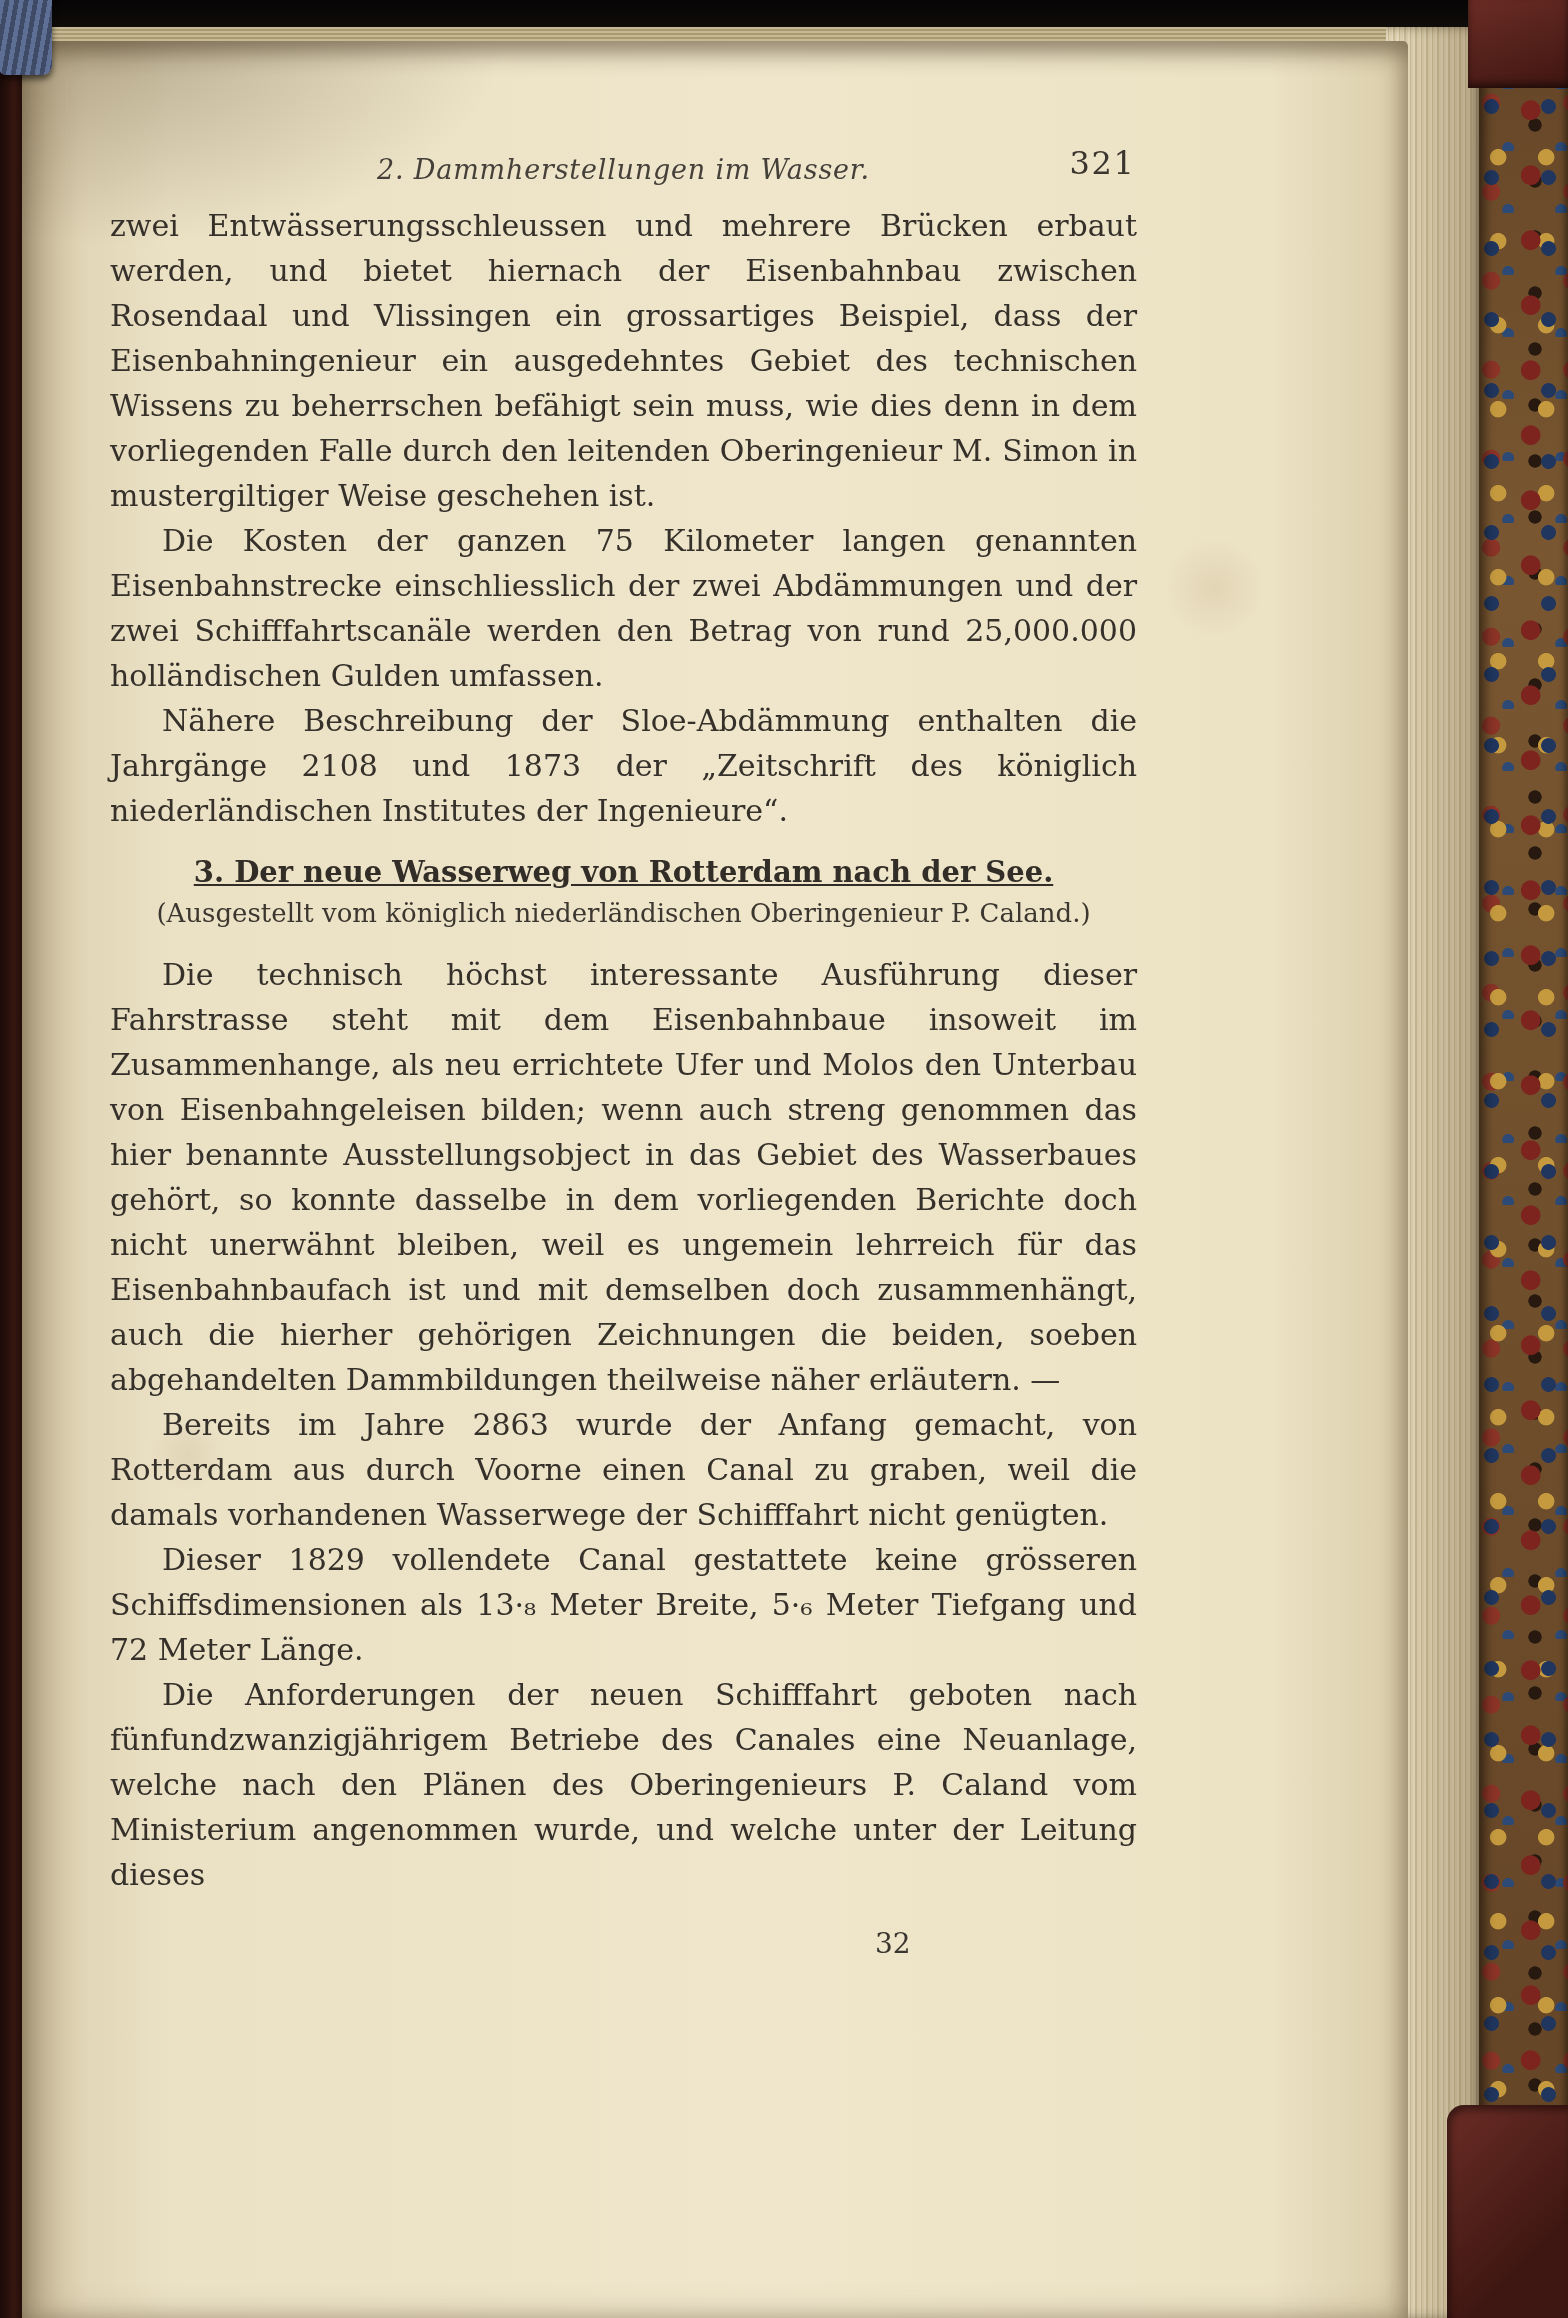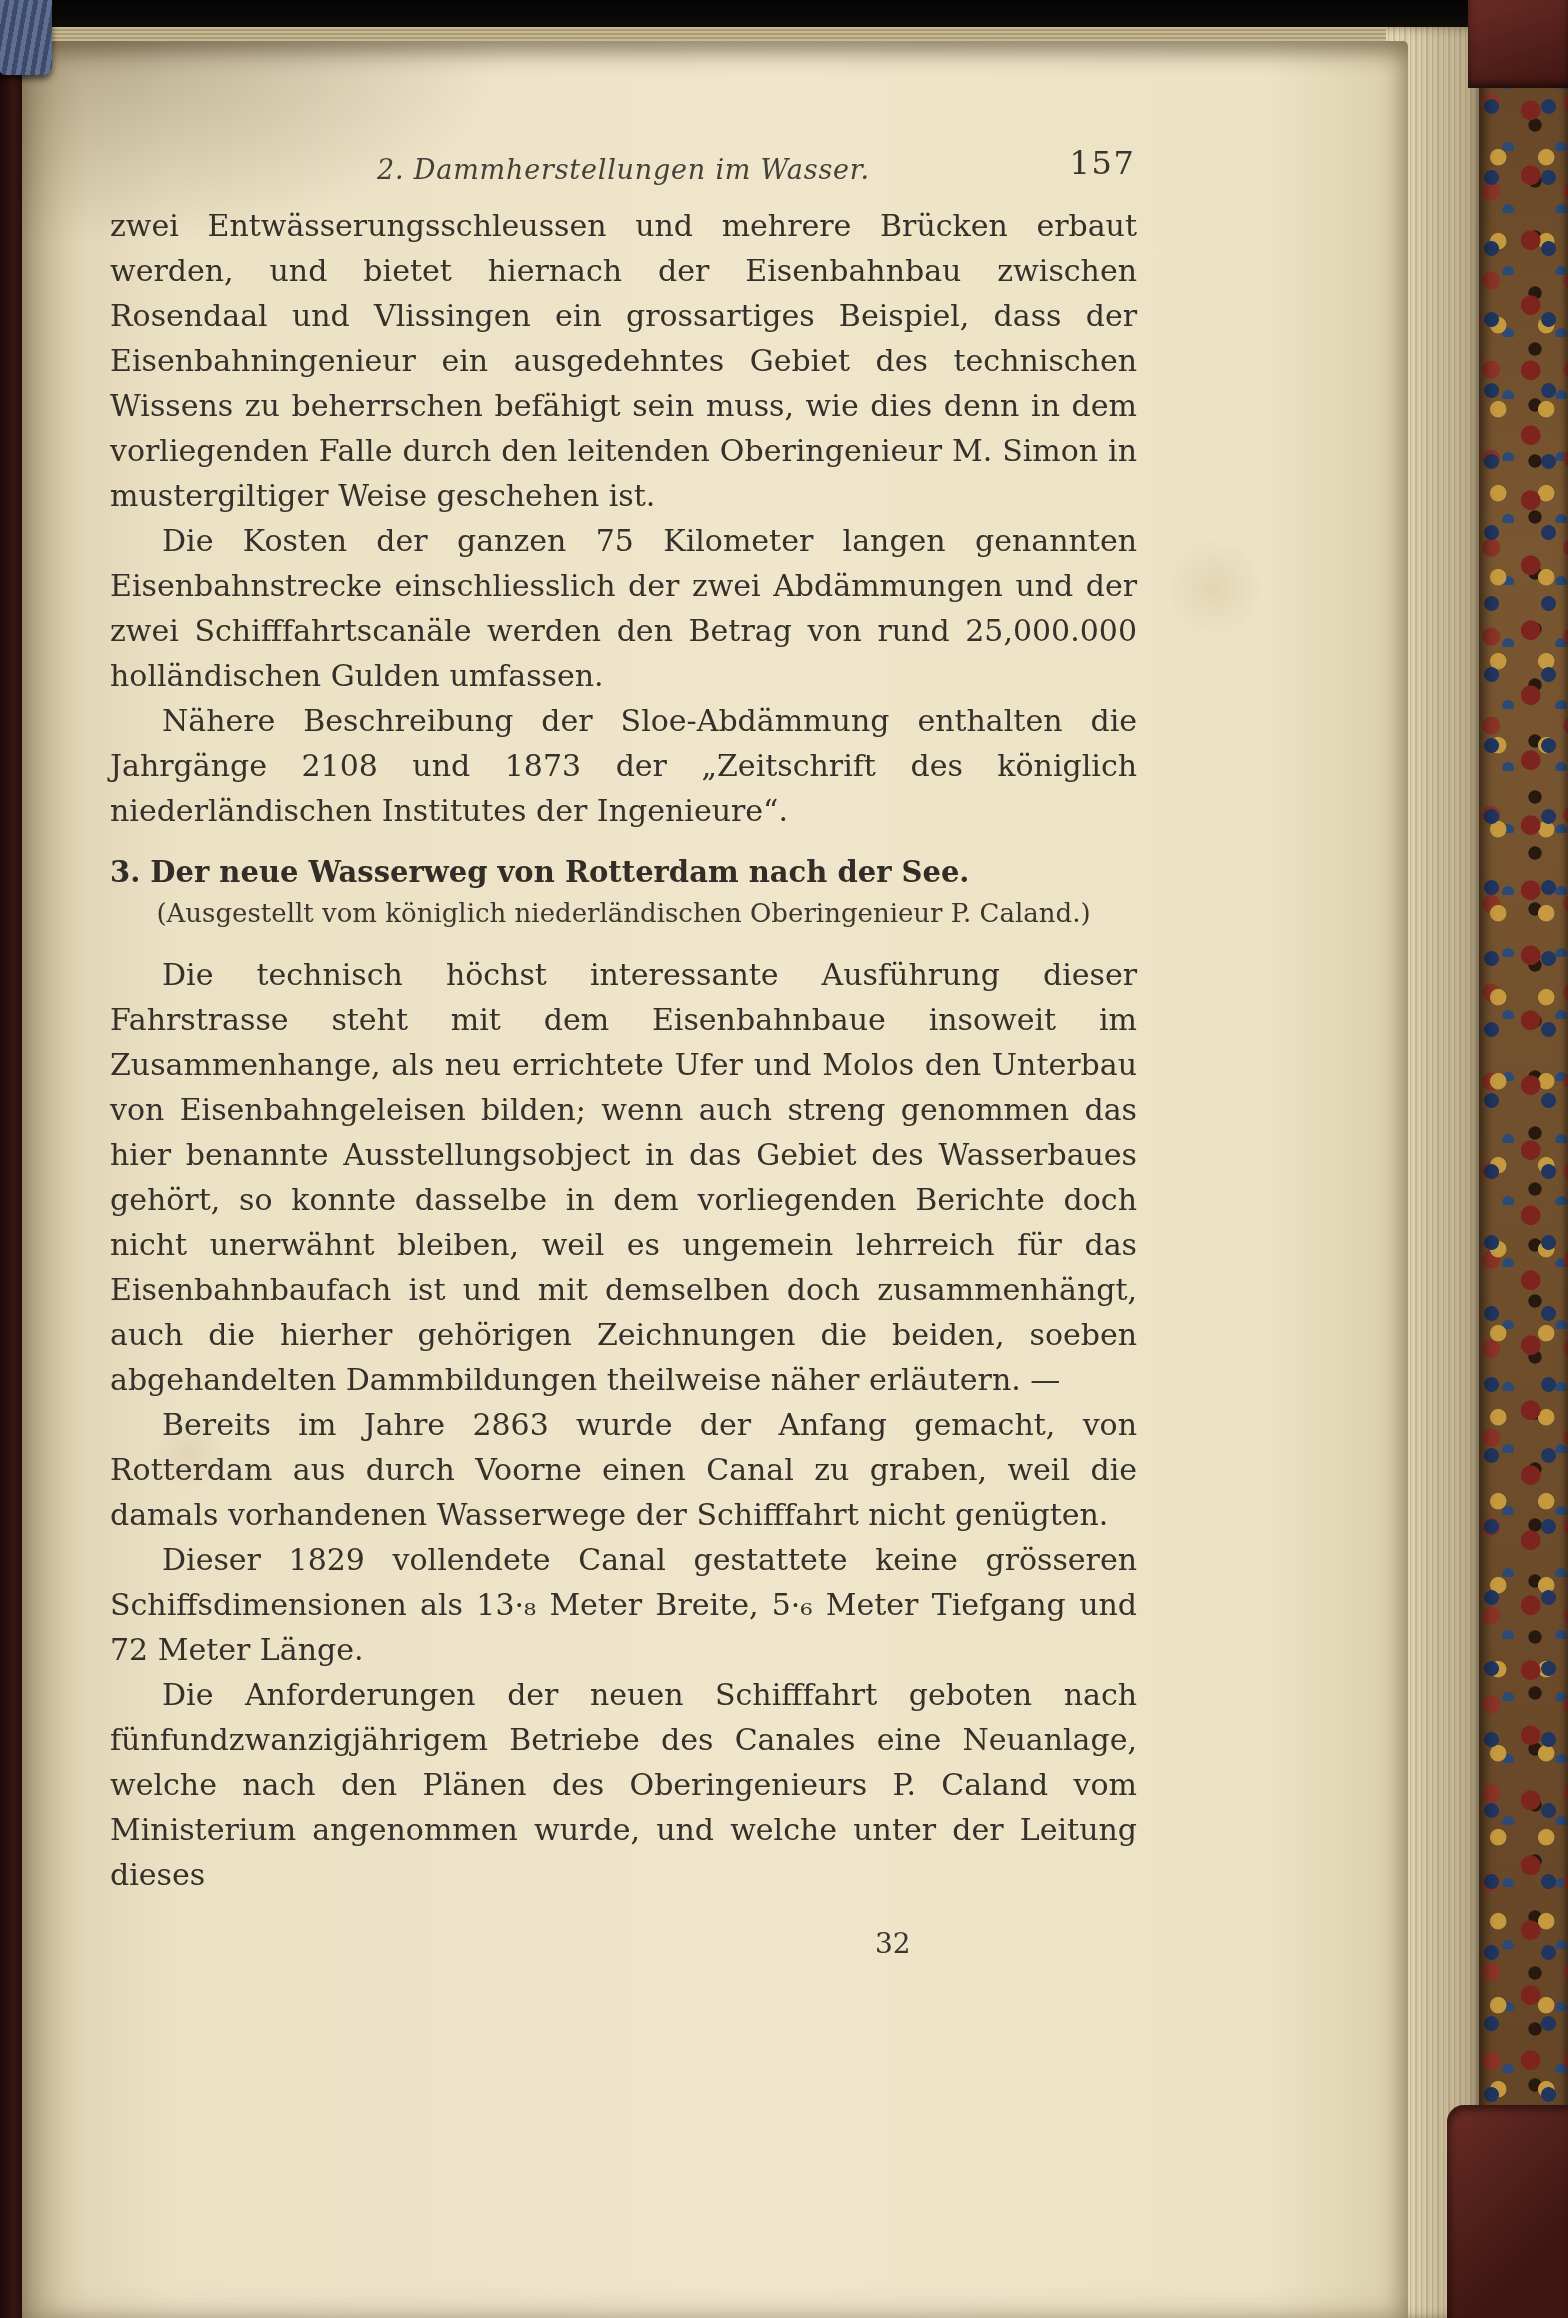--- a/index.html
+++ b/index.html
@@ -104,22 +104,22 @@
   .running-title {
     font-style:italic; font-size:27px; color:#45403a; letter-spacing:0.8px;
   }
   .page-number {
     position:absolute; right:1.6px; top:-4.7px;
     font-size:32px; letter-spacing:1.6px; color:#3a352e;
   }
   p.body-para { text-align:justify; }
   p.indent { text-indent:52px; }
   .section-heading {
-    text-align:left; font-weight:bold; font-size:29px;
-    margin-top:17px; line-height:44px; color:#322d26;
+    text-align:center; font-weight:bold; font-size:29px;
+    margin-top:17px; line-height:44px; color:#322d26;text-decoration:underline;
   }
   .section-subtitle {
     text-align:center; font-size:26px; line-height:38px;
     margin-bottom:20.4px; color:#3b362f;
   }
   .signature {
     margin-top:23.5px; margin-left:765px; font-size:28px; color:#3a352e;
   }
 </style>
 </head>
@@ -134,21 +134,21 @@
   <div class="marbled-cover"></div>
   <div class="leather-top"></div>
   <div class="leather-bottom"></div>
   <div class="headband"></div>
 
   <div class="book-page">
     <div class="page-content">
 
       <div class="page-header">
         <span class="running-title">2. Dammherstellungen im Wasser.</span>
-        <span class="page-number">157</span>
+        <span class="page-number">321</span>
       </div>
 
       <p class="body-para">zwei Entwässerungsschleussen und mehrere Brücken erbaut werden, und bietet hiernach der Eisenbahnbau zwischen Rosendaal und Vlissingen ein grossartiges Beispiel, dass der Eisenbahningenieur ein ausgedehntes Gebiet des technischen Wissens zu beherrschen befähigt sein muss, wie dies denn in dem vorliegenden Falle durch den leitenden Oberingenieur M. Simon in mustergiltiger Weise geschehen ist.</p>
       <p class="body-para indent">Die Kosten der ganzen 75 Kilometer langen genannten Eisenbahnstrecke einschliesslich der zwei Abdämmungen und der zwei Schifffahrtscanäle werden den Betrag von rund 25,000.000 holländischen Gulden umfassen.</p>
       <p class="body-para indent">Nähere Beschreibung der Sloe-Abdämmung enthalten die Jahrgänge 2108 und 1873 der „Zeitschrift des königlich niederländischen Institutes der Ingenieure“.</p>
 
       <div class="section-heading">3. Der neue Wasserweg von Rotterdam nach der See.</div>
       <div class="section-subtitle">(Ausgestellt vom königlich niederländischen Oberingenieur P. Caland.)</div>
 
       <p class="body-para indent">Die technisch höchst interessante Ausführung dieser Fahrstrasse steht mit dem Eisenbahnbaue insoweit im Zusammenhange, als neu errichtete Ufer und Molos den Unterbau von Eisenbahngeleisen bilden; wenn auch streng genommen das hier benannte Ausstellungsobject in das Gebiet des Wasserbaues gehört, so konnte dasselbe in dem vorliegenden Berichte doch nicht unerwähnt bleiben, weil es ungemein lehrreich für das Eisenbahnbaufach ist und mit demselben doch zusammenhängt, auch die hierher gehörigen Zeichnungen die beiden, soeben abgehandelten Dammbildungen theilweise näher erläutern. —</p>

